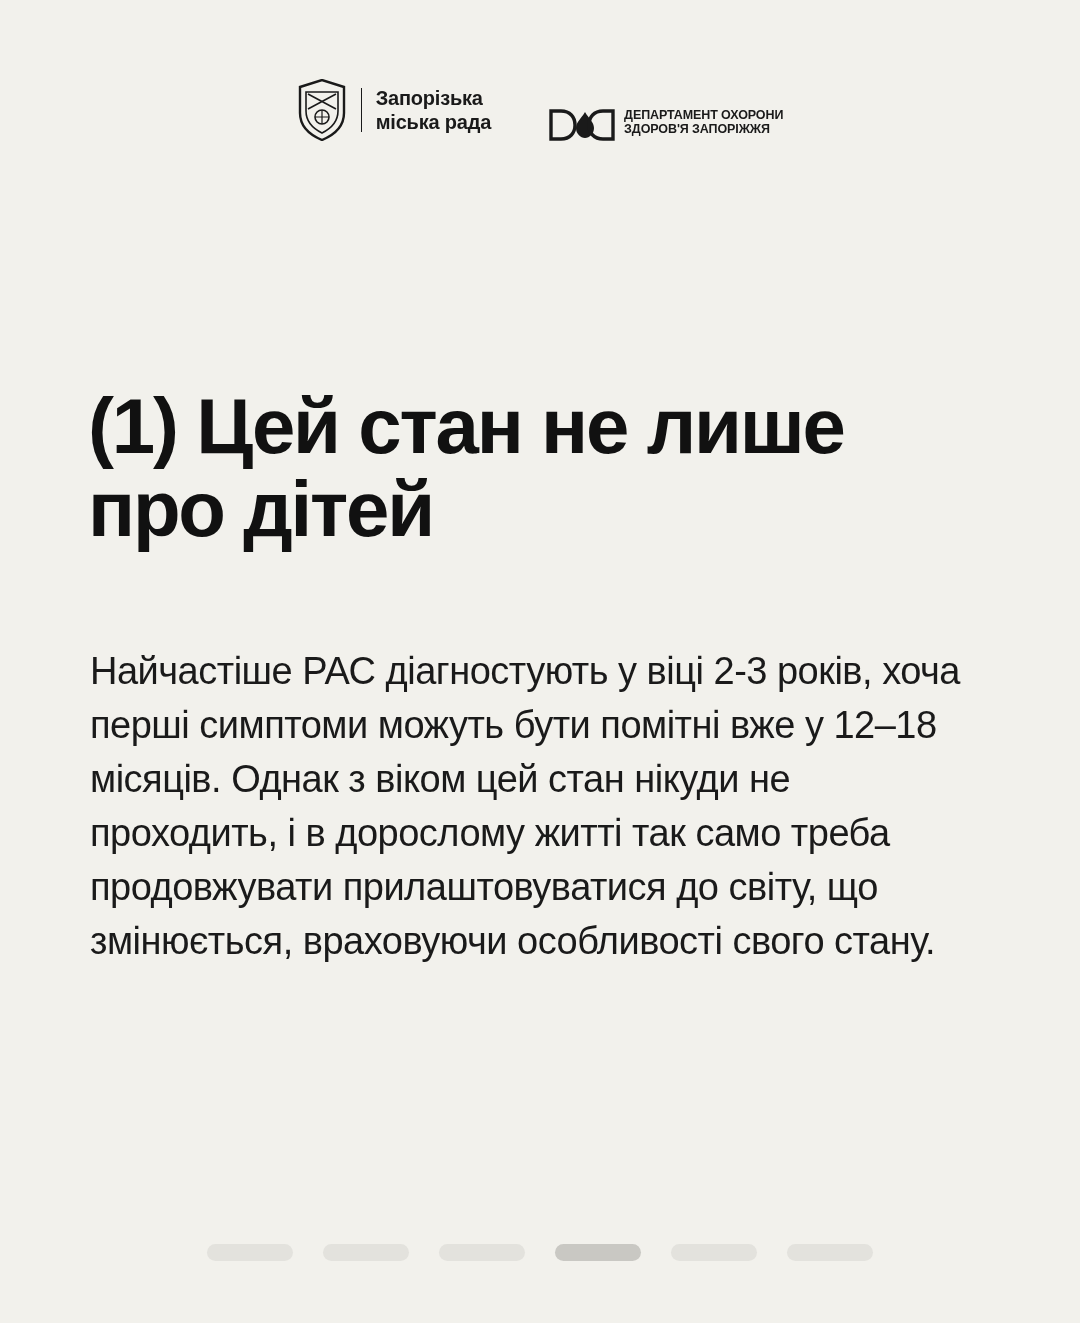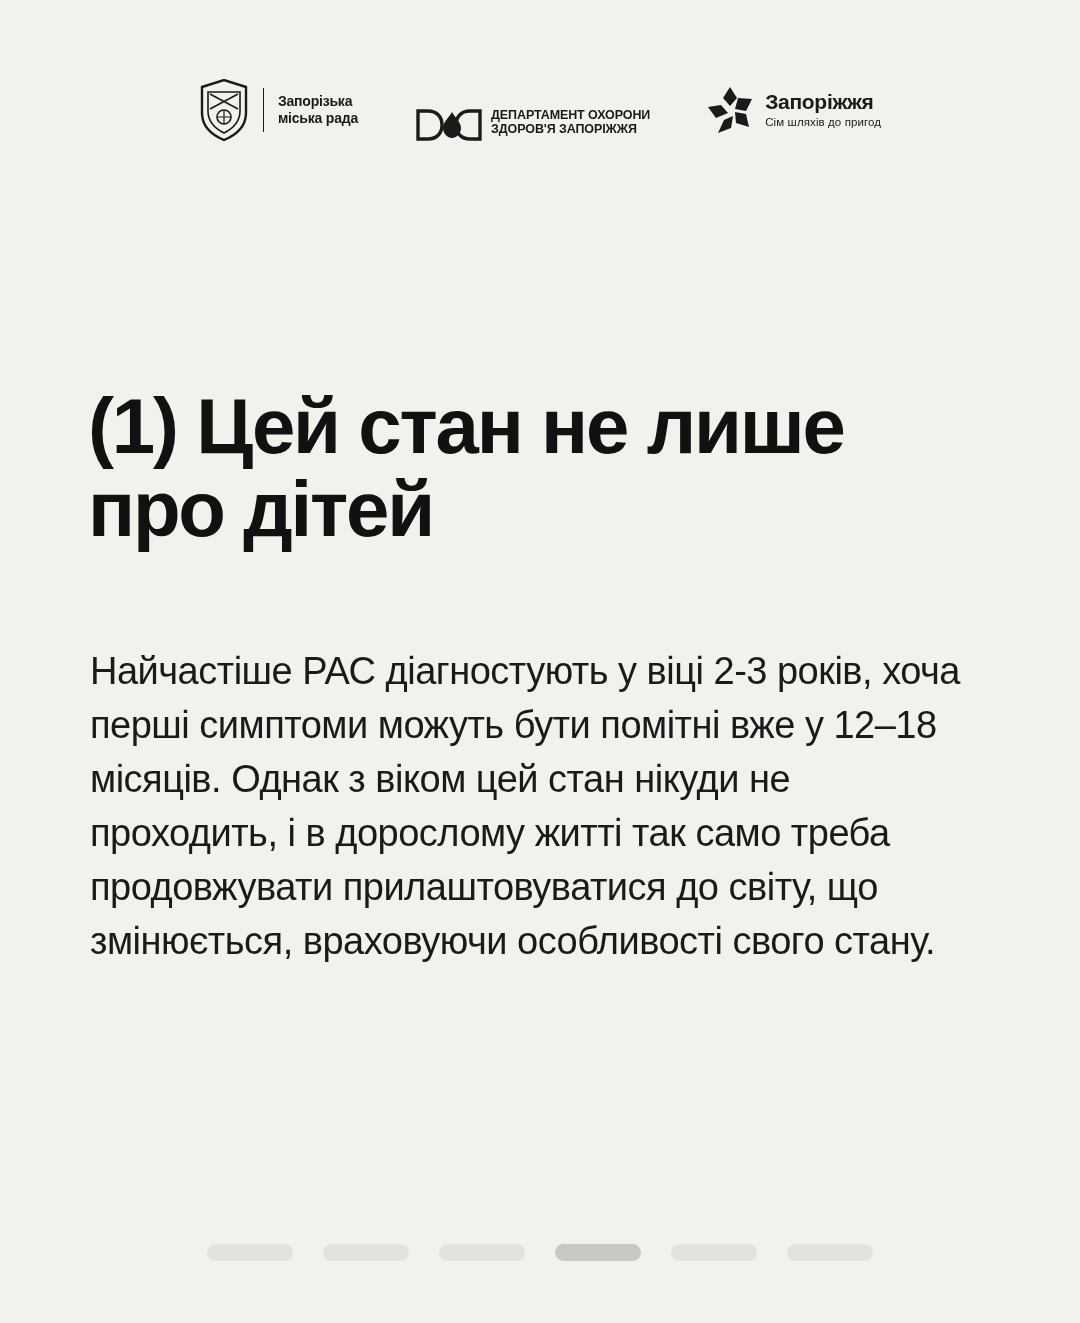--- a/index.html
+++ b/index.html
@@ -41,21 +41,21 @@
   .crest {
     width: 50px;
     height: 62px;
   }
   .crest-divider {
     width: 1px;
     height: 44px;
     background: #1a1a1a;
   }
   .crest-text {
-    font-size: 14px;
+    font-size: 20px;
     line-height: 1.22;
     font-weight: 700;
     letter-spacing: -0.2px;
     color: #1a1a1a;
     white-space: pre-line;
   }
 
   
   .doz-wrap { display: flex; align-items: flex-start; gap: 9px; margin-top: 30px; }
   .doz-mark { width: 66px; height: 34px; }
@@ -178,47 +178,30 @@
         <svg viewBox="0 0 66 34" width="66" height="34" aria-hidden="true">
           <path d="M2 3 H12 C21 3 26 9 26 17 C26 25 21 31 12 31 H2 Z" fill="none" stroke="#1a1a1a" stroke-width="3.4"></path>
           <path d="M36 4 C40 11 45 14 45 20 C45 25.5 40.5 30 36 30 C31.5 30 27 25.5 27 20 C27 14 32 11 36 4 Z" fill="#1a1a1a"></path>
           <path d="M64 3 H54 C45 3 40 9 40 17 C40 25 45 31 54 31 H64 Z" fill="none" stroke="#1a1a1a" stroke-width="3.4"></path>
         </svg>
       </span>
       <span class="doz-text">ДЕПАРТАМЕНТ ОХОРОНИ
 ЗДОРОВ'Я ЗАПОРІЖЖЯ</span>
     </div>
 
-    <div class="logo zp-wrap">
-      <span class="zp-mark">
-        <svg viewBox="0 0 44 46" width="44" height="46" aria-hidden="true">
-          <g fill="#1a1a1a">
-            <path d="M22 0 L29 11 L22 19 L15 11 Z"></path>
-            <path d="M44 12 L38 24 L27 22 L30 11 Z"></path>
-            <path d="M41 40 L28 36 L27 25 L38 27 Z"></path>
-            <path d="M10 46 L16 33 L25 29 L23 41 Z"></path>
-            <path d="M0 20 L13 18 L20 26 L8 31 Z"></path>
-          </g>
-        </svg>
-      </span>
-      <span>
-        <span class="zp-title">Запоріжжя</span>
-        <div class="zp-sub">Сім шляхів до пригод</div>
-      </span>
+
+  </div>
+
+
+  <h1 class="headline">(1) Цей стан не лише про дітей</h1>
+
+  <p class="body-copy">Найчастіше РАС діагностують у віці 2-3 років, хоча перші симптоми можуть бути помітні вже у 12–18 місяців. Однак з віком цей стан нікуди не проходить, і в дорослому житті так само треба продовжувати прилаштовуватися до світу, що змінюється, враховуючи особливості свого стану.</p>
+
+  <div class="pager">
+      <span class="pager-dot"></span>
+      <span class="pager-dot"></span>
+      <span class="pager-dot"></span>
+      <span class="pager-dot active"></span>
+      <span class="pager-dot"></span>
+      <span class="pager-dot"></span>
     </div>
 
-  </div>
-
-
-  <h1 class="headline">(1) Цей стан не лише про дітей</h1>
-
-  <p class="body-copy">Найчастіше РАС діагностують у віці 2-3 років, хоча перші симптоми можуть бути помітні вже у 12–18 місяців. Однак з віком цей стан нікуди не проходить, і в дорослому житті так само треба продовжувати прилаштовуватися до світу, що змінюється, враховуючи особливості свого стану.</p>
-
-  <div class="pager">
-      <span class="pager-dot"></span>
-      <span class="pager-dot"></span>
-      <span class="pager-dot"></span>
-      <span class="pager-dot active"></span>
-      <span class="pager-dot"></span>
-      <span class="pager-dot"></span>
-    </div>
-
 </div>
 
 </body></html>

